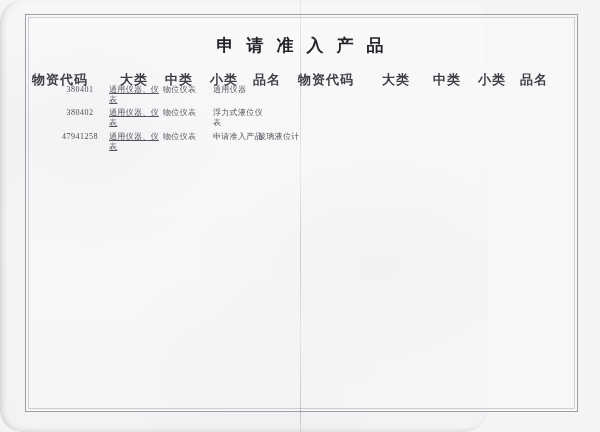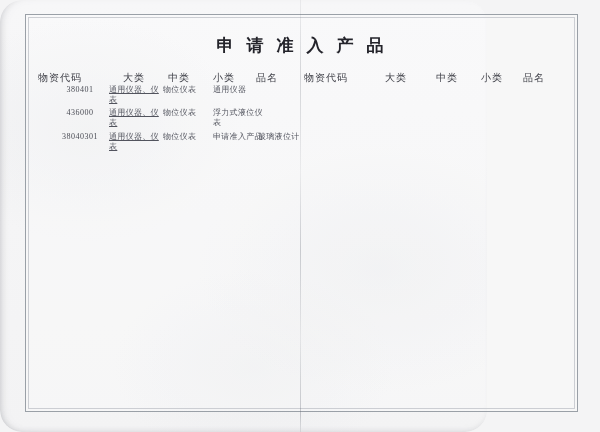--- a/index.html
+++ b/index.html
@@ -40,21 +40,21 @@
   }
   .title{
     position:absolute;left:0;top:34px;width:600px;margin:0;
     text-align:center;
     font-size:17px;font-weight:bold;color:#24242b;
     letter-spacing:13px;padding-left:13px;box-sizing:border-box;
     white-space:nowrap;
   }
   .hdr{
     position:absolute;top:71px;transform:translateX(-50%);
-    font-size:10px;font-weight:normal;color:#3e3f47;
+    font-size:13px;font-weight:bold;color:#3e3f47;
     white-space:nowrap;letter-spacing:1px;text-align:center;
   }
   .row{position:absolute;left:0;width:600px;height:22px;}
   .cell{
     position:absolute;top:0;
     font-size:8px;line-height:9.5px;color:#52545e;
     word-break:break-all;letter-spacing:0.3px;
   }
   .cell.code {left:48px;width:64px;text-align:center;letter-spacing:0.5px;color:#494b54;}
   .cell.major{left:109px;width:55px;text-decoration:underline;}
@@ -87,28 +87,28 @@
 
   <div class="row r0">
     <span class="cell code">380401</span>
     <span class="cell major">通用仪器、仪表</span>
     <span class="cell middle">物位仪表</span>
     <span class="cell minor">通用仪器</span>
     <span class="cell pname"></span>
   </div>
 
   <div class="row r1">
-    <span class="cell code">436000</span>
+    <span class="cell code">380402</span>
     <span class="cell major">通用仪器、仪表</span>
     <span class="cell middle">物位仪表</span>
     <span class="cell minor">浮力式液位仪表</span>
     <span class="cell pname"></span>
   </div>
 
   <div class="row r2">
-    <span class="cell code">38040301</span>
+    <span class="cell code">47941258</span>
     <span class="cell major">通用仪器、仪表</span>
     <span class="cell middle">物位仪表</span>
     <span class="cell minor">申请准入产品</span>
     <span class="cell pname">玻璃液位计</span>
   </div>
 
 </div>
 
 </body></html>

